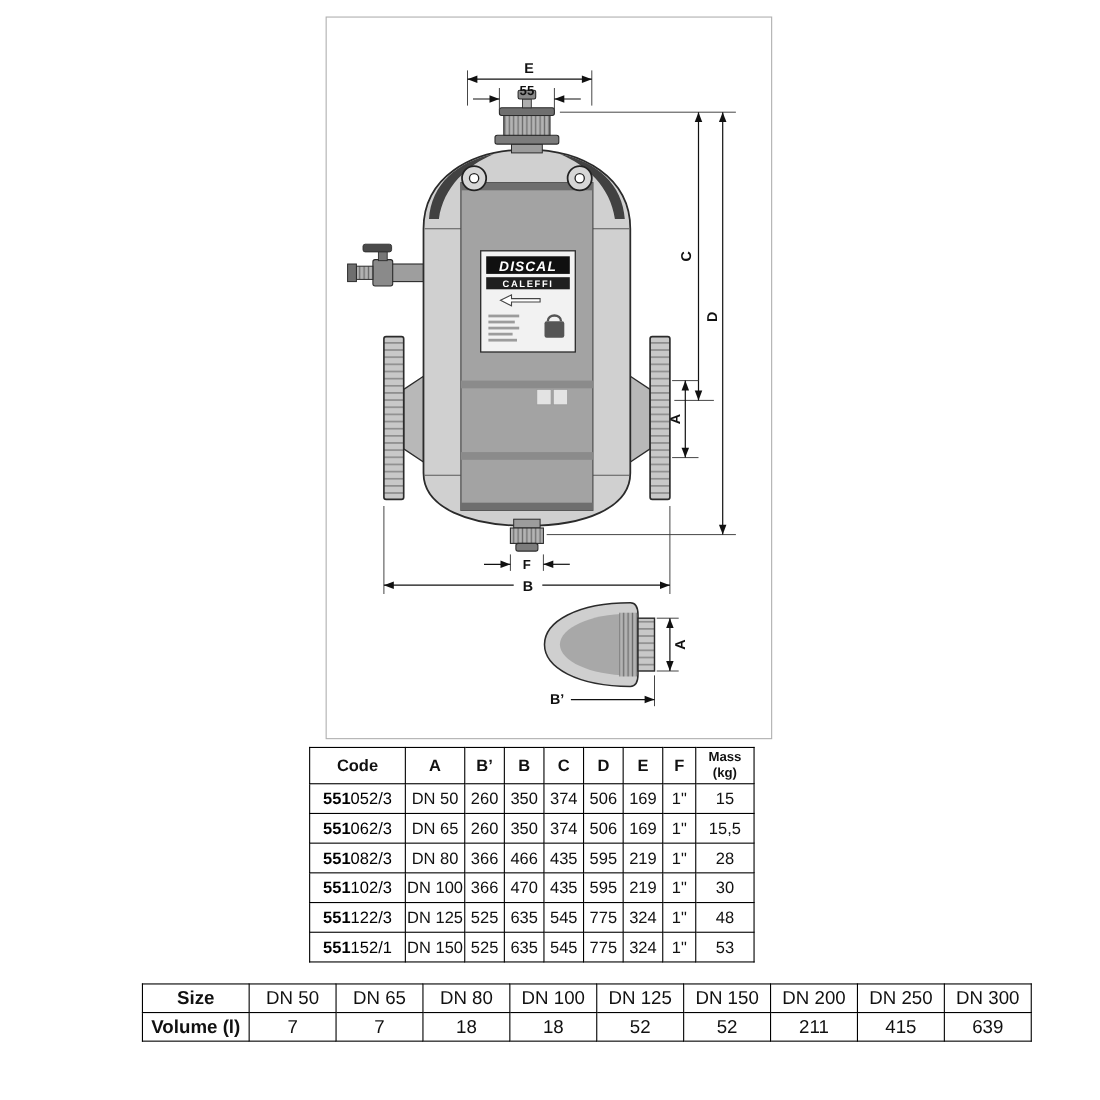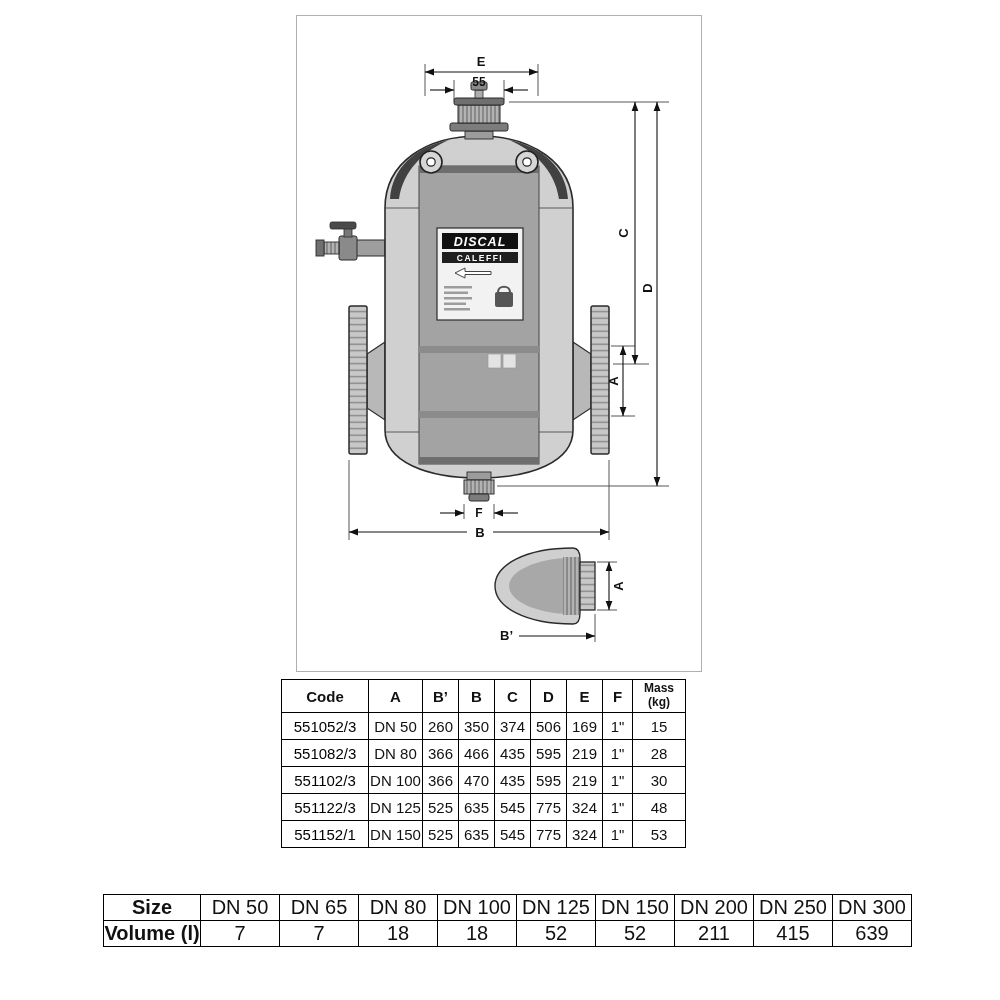--- a/index.html
+++ b/index.html
@@ -14,24 +14,24 @@
   .dl{stroke:#111;stroke-width:1.1;}
   .ah{fill:#111;stroke:none;}
   .ol{stroke:#2b2b2b;}
 
   table{border-collapse:collapse;table-layout:fixed;}
   .dim-table{position:absolute;left:281px;top:679px;font-size:15px;}
   .dim-table th,.dim-table td{border:1px solid #000;text-align:center;vertical-align:middle;
                               padding:0;height:26px;overflow:hidden;white-space:nowrap;}
   .dim-table thead th{height:32px;font-weight:bold;}
   .th-mass{font-size:12px;line-height:1.15;}
-  .code-bold{font-weight:normal;color:#000;}
+  .code-bold{font-weight:bold;color:#000;}
   .code-rest{font-weight:normal;color:#000000;}
 
-  .vol-table{position:absolute;left:103px;top:894px;font-size:20px;}
+  .vol-table{position:absolute;left:129px;top:894px;font-size:17px;}
   .vol-table th,.vol-table td{border:1px solid #000;text-align:center;vertical-align:middle;
                               padding:0;height:25px;white-space:nowrap;}
   .vol-table th{font-weight:bold;}
 </style>
 </head>
 <body>
 
 <div class="page">
 
   <div class="drawing-box">
@@ -247,20 +247,31 @@
         <td>DN 50</td>
         <td>260</td>
         <td>350</td>
         <td>374</td>
         <td>506</td>
         <td>169</td>
         <td>1"</td>
         <td>15</td>
       </tr>
       <tr>
+        <td><span class="code-bold">551</span><span class="code-rest">062/3</span></td>
+        <td>DN 65</td>
+        <td>260</td>
+        <td>350</td>
+        <td>374</td>
+        <td>506</td>
+        <td>169</td>
+        <td>1"</td>
+        <td>15,5</td>
+      </tr>
+      <tr>
         <td><span class="code-bold">551</span><span class="code-rest">082/3</span></td>
         <td>DN 80</td>
         <td>366</td>
         <td>466</td>
         <td>435</td>
         <td>595</td>
         <td>219</td>
         <td>1"</td>
         <td>28</td>
       </tr>

